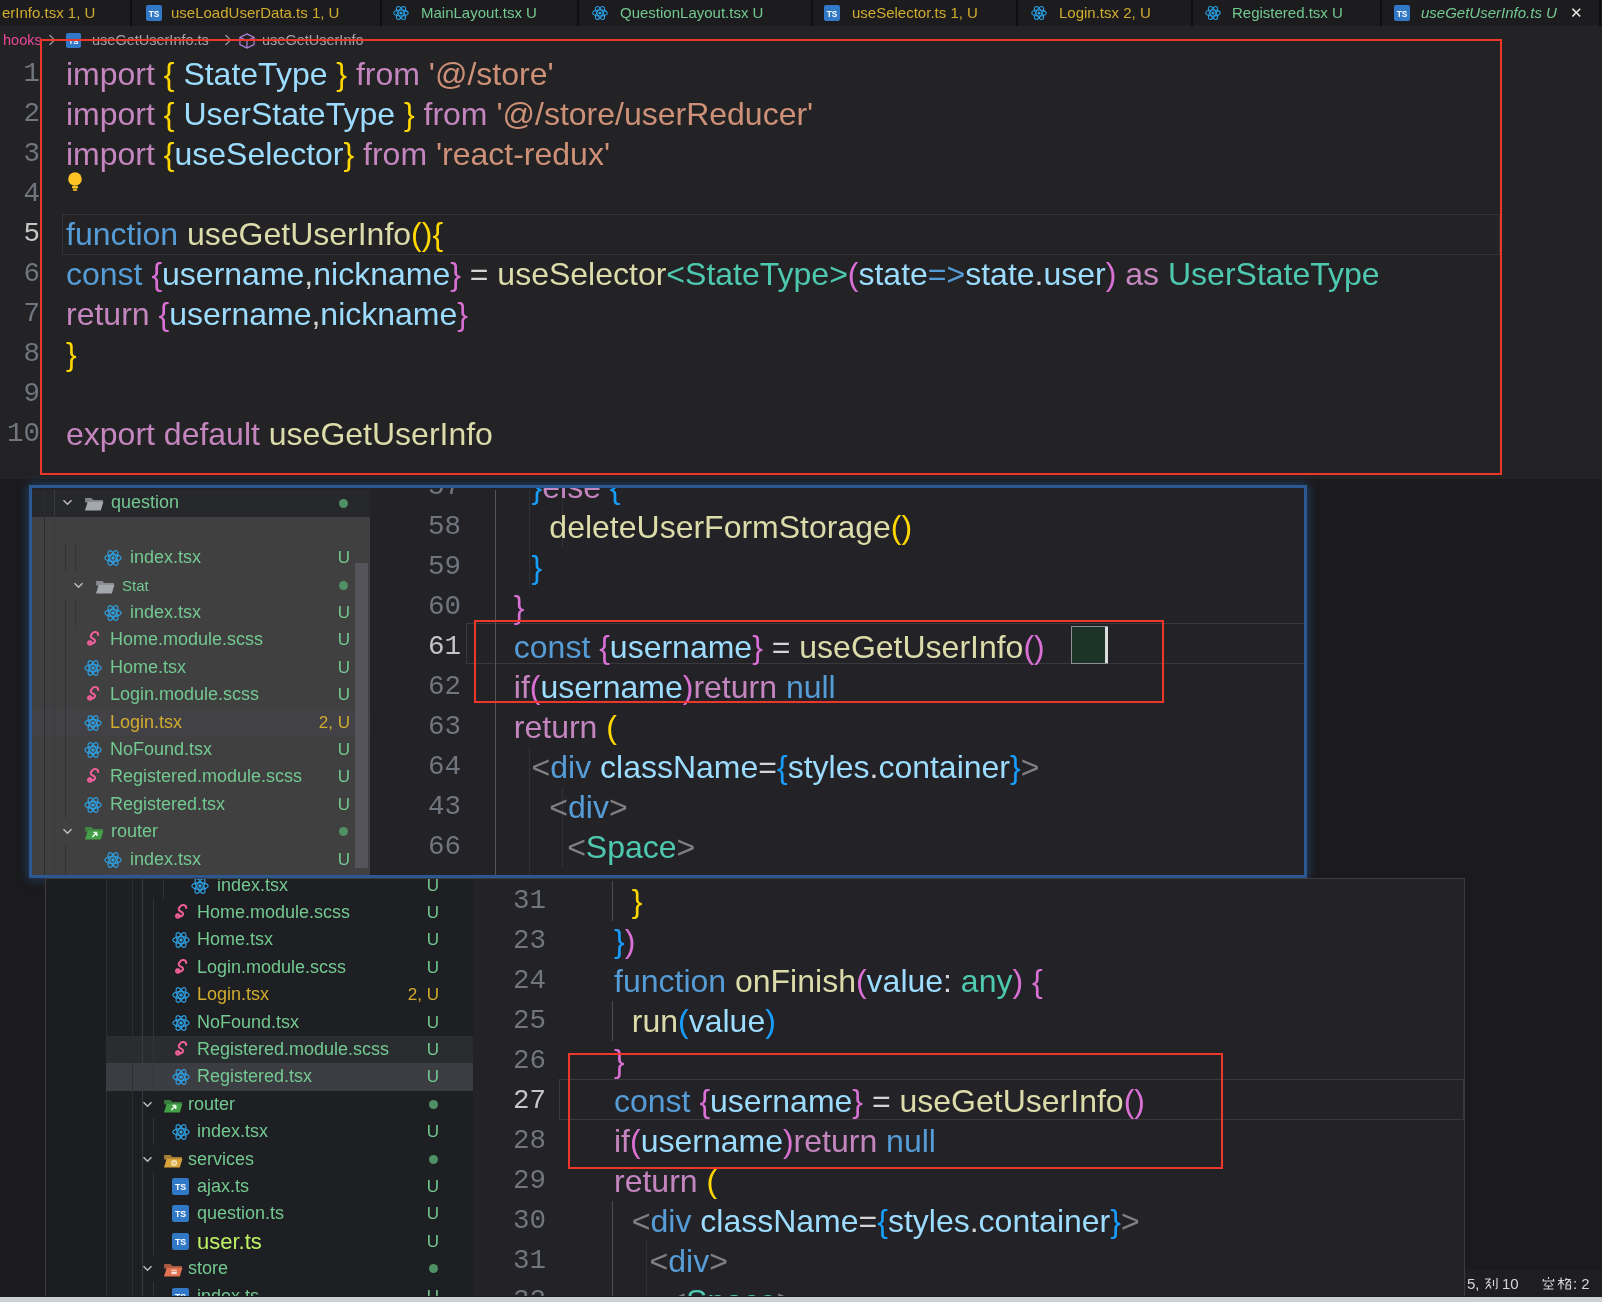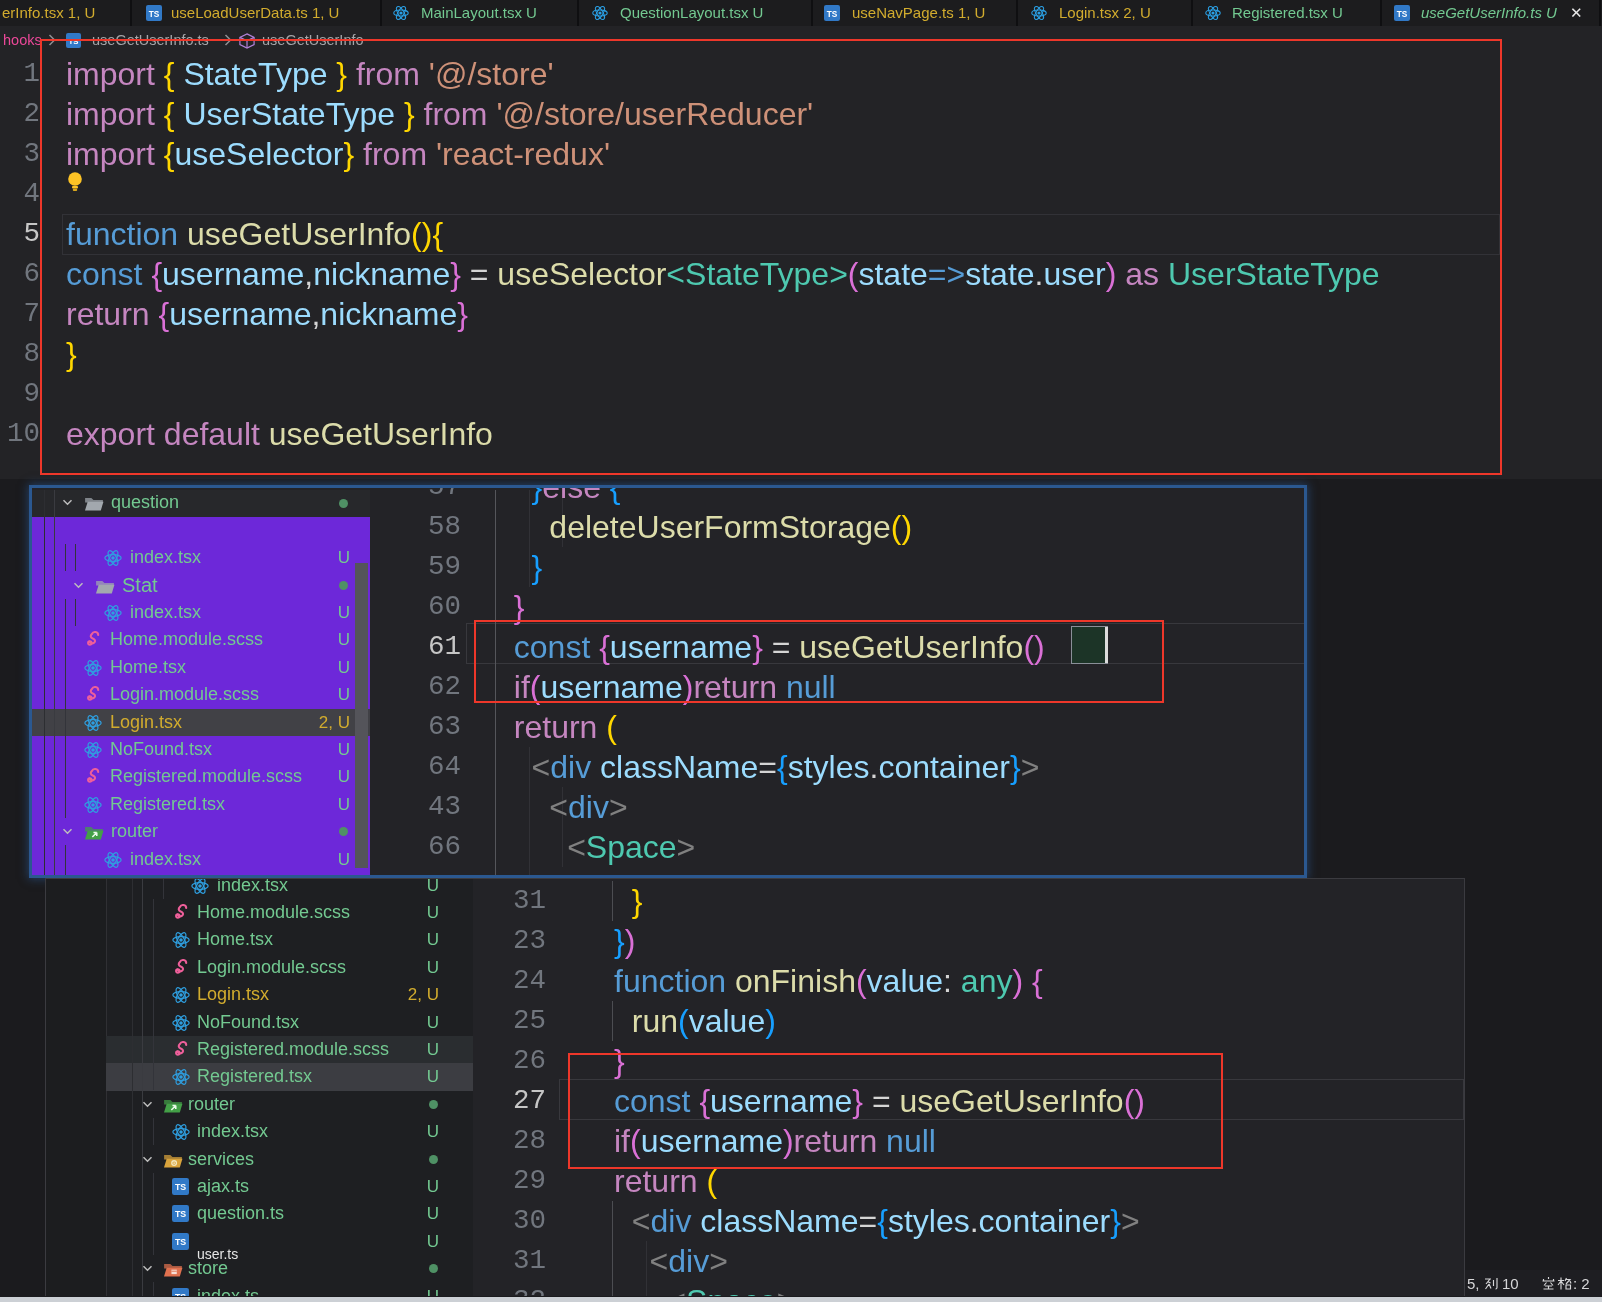--- a/index.html
+++ b/index.html
@@ -49,21 +49,21 @@
         <ellipse cx="8.5" cy="8.5" rx="7.7" ry="3.1" transform="rotate(60 8.5 8.5)"></ellipse>
         <ellipse cx="8.5" cy="8.5" rx="7.7" ry="3.1" transform="rotate(120 8.5 8.5)"></ellipse>
       </g>
       <circle cx="8.5" cy="8.5" r="1.7" fill="#2b9fe3"></circle>
     </svg>
     <div class="abs" style="left:620px;top:0;height:26px;line-height:26px;font-size:15px;color:#73C991;white-space:pre">QuestionLayout.tsx U</div>
     <svg class="ic" style="left:824px;top:5px" width="16" height="16" viewBox="0 0 17 17">
       <rect width="17" height="17" rx="2.2" fill="#3179c7"></rect>
       <text x="8.5" y="12.3" font-size="8.8" font-weight="bold" fill="#ffffff" text-anchor="middle" font-family="Liberation Sans">TS</text>
     </svg>
-    <div class="abs" style="left:852px;top:0;height:26px;line-height:26px;font-size:15px;color:#d2ac2e;white-space:pre">useNavPage.ts 1, U</div>
+    <div class="abs" style="left:852px;top:0;height:26px;line-height:26px;font-size:15px;color:#d2ac2e;white-space:pre">useSelector.ts 1, U</div>
     <svg class="ic" style="left:1031px;top:5px" width="16" height="16" viewBox="0 0 17 17">
       <g fill="none" stroke="#2b9fe3" stroke-width="1.15">
         <ellipse cx="8.5" cy="8.5" rx="7.7" ry="3.1"></ellipse>
         <ellipse cx="8.5" cy="8.5" rx="7.7" ry="3.1" transform="rotate(60 8.5 8.5)"></ellipse>
         <ellipse cx="8.5" cy="8.5" rx="7.7" ry="3.1" transform="rotate(120 8.5 8.5)"></ellipse>
       </g>
       <circle cx="8.5" cy="8.5" r="1.7" fill="#2b9fe3"></circle>
     </svg>
     <div class="abs" style="left:1059px;top:0;height:26px;line-height:26px;font-size:15px;color:#d2ac2e;white-space:pre">Login.tsx 2, U</div>
     <svg class="ic" style="left:1205px;top:5px" width="16" height="16" viewBox="0 0 17 17">
@@ -121,21 +121,21 @@
     <div class="cl" style="left:66px;top:334px;"><span class="b1">}</span></div>
     <div class="cl" style="left:66px;top:414px;"><span class="kw">export</span><span class="pl"> </span><span class="kw">default</span><span class="pl"> </span><span class="fn">useGetUserInfo</span></div>
     <svg class="ic" style="left:66px;top:170px" width="20" height="24" viewBox="0 0 20 24">
       <circle cx="9" cy="9" r="6.8" fill="#fdc325"></circle>
       <rect x="6" y="16" width="6" height="2.6" rx="1" fill="#fdc325"></rect>
       <rect x="6.8" y="18.8" width="4.4" height="2.2" rx="1" fill="#d9a71e"></rect>
     </svg>
   </div>
 <div class="abs" style="left:29px;top:485px;width:1278px;height:393px;border:3px solid #2b5890;box-shadow:0 0 9px 1px rgba(45,100,170,0.5);background:#232327;overflow:hidden">
     <div class="abs" style="left:0;top:2px;width:1272px;height:387px">
-      <div class="abs" style="left:0;top:0;width:338px;height:387px;background:#6d28d9;overflow:hidden">
+      <div class="abs" style="left:0;top:0;width:338px;height:387px;background:#404040;overflow:hidden">
         <div style="position:absolute;top:-0.7px;left:0;right:0;height:27.4px">
           <div style="position:absolute;left:0px;top:0;right:0;height:27.4px;background:#27282b"></div>
           <svg class="ic" style="left:29px;top:7px" width="13" height="13" viewBox="0 0 13 13">
             <path d="M2.5 4.2 L6.5 8.2 L10.5 4.2" stroke="#bdbdbd" stroke-width="1.5" fill="none"></path>
           </svg>
           <svg class="ic" style="left:52px;top:4px" width="20" height="20" viewBox="0 0 18 16">
             <path d="M1 3.4 h5.6 l1.9 2 h8.5 v2.2 h-16 z" fill="#a2a8ae" opacity="0.72"></path>
             <path d="M0.9 14.8 L3.3 6.9 H17.5 L15.1 14.8 Z" fill="#a2a8ae"></path>
           </svg>
           <div style="position:absolute;left:79px;top:0;height:27.4px;line-height:27.4px;font-size:18px;color:#73C991;white-space:pre">question</div>
@@ -154,21 +154,21 @@
           <div style="position:absolute;left:228px;top:0;width:90px;text-align:right;height:27.4px;line-height:27.4px;font-size:17px;color:#73C991;white-space:pre">U</div>
         </div>
         <div style="position:absolute;top:81.5px;left:0;right:0;height:27.4px">
           <svg class="ic" style="left:40px;top:7px" width="13" height="13" viewBox="0 0 13 13">
             <path d="M2.5 4.2 L6.5 8.2 L10.5 4.2" stroke="#bdbdbd" stroke-width="1.5" fill="none"></path>
           </svg>
           <svg class="ic" style="left:63px;top:4px" width="20" height="20" viewBox="0 0 18 16">
             <path d="M1 3.4 h5.6 l1.9 2 h8.5 v2.2 h-16 z" fill="#a2a8ae" opacity="0.72"></path>
             <path d="M0.9 14.8 L3.3 6.9 H17.5 L15.1 14.8 Z" fill="#a2a8ae"></path>
           </svg>
-          <div style="position:absolute;left:90px;top:0;height:27.4px;line-height:27.4px;font-size:20px;color:#73C991;white-space:pre">Stat</div>
+          <div style="position:absolute;left:90px;top:0;height:27.4px;line-height:27.4px;font-size:15px;color:#73C991;white-space:pre">Stat</div>
           <div style="position:absolute;left:306.5px;top:9.2px;width:9px;height:9px;border-radius:50%;background:#4f9165"></div>
         </div>
         <div style="position:absolute;top:108.9px;left:0;right:0;height:27.4px">
           <svg class="ic" style="left:72px;top:5px" width="18" height="18" viewBox="0 0 17 17">
             <g fill="none" stroke="#2f9fe0" stroke-width="1.15">
               <ellipse cx="8.5" cy="8.5" rx="7.7" ry="3.1"></ellipse>
               <ellipse cx="8.5" cy="8.5" rx="7.7" ry="3.1" transform="rotate(60 8.5 8.5)"></ellipse>
               <ellipse cx="8.5" cy="8.5" rx="7.7" ry="3.1" transform="rotate(120 8.5 8.5)"></ellipse>
             </g>
             <circle cx="8.5" cy="8.5" r="1.7" fill="#2f9fe0"></circle>
@@ -465,21 +465,21 @@
           <text x="8.5" y="12.3" font-size="8.8" font-weight="bold" fill="#ffffff" text-anchor="middle" font-family="Liberation Sans">TS</text>
         </svg>
         <div style="position:absolute;left:151px;top:0;height:27.4px;line-height:27.4px;font-size:18px;color:#73C991;white-space:pre">question.ts</div>
         <div style="position:absolute;left:303px;top:0;width:90px;text-align:right;height:27.4px;line-height:27.4px;font-size:17px;color:#73C991;white-space:pre">U</div>
       </div>
       <div style="position:absolute;top:348.8px;left:0;right:0;height:27.4px">
         <svg class="ic" style="left:126px;top:5px" width="17" height="17" viewBox="0 0 17 17">
           <rect width="17" height="17" rx="2.2" fill="#3179c7"></rect>
           <text x="8.5" y="12.3" font-size="8.8" font-weight="bold" fill="#ffffff" text-anchor="middle" font-family="Liberation Sans">TS</text>
         </svg>
-        <div style="position:absolute;left:151px;top:13px;height:27.4px;line-height:27.4px;font-size:14px;color:#e5e5e5;white-space:pre">user.ts</div>
+        <div style="position:absolute;left:151px;top:0;height:27.4px;line-height:27.4px;font-size:22px;color:#bef264;white-space:pre">user.ts</div>
         <div style="position:absolute;left:303px;top:0;width:90px;text-align:right;height:27.4px;line-height:27.4px;font-size:17px;color:#73C991;white-space:pre">U</div>
       </div>
       <div style="position:absolute;top:376.2px;left:0;right:0;height:27.4px">
         <svg class="ic" style="left:95px;top:7px" width="13" height="13" viewBox="0 0 13 13">
           <path d="M2.5 4.2 L6.5 8.2 L10.5 4.2" stroke="#bdbdbd" stroke-width="1.5" fill="none"></path>
         </svg>
         <svg class="ic" style="left:117px;top:4px" width="20" height="20" viewBox="0 0 18 16">
           <path d="M1 3.4 h5.6 l1.9 2 h8.5 v2.2 h-16 z" fill="#e0714f" opacity="0.72"></path>
           <path d="M0.9 14.8 L3.3 6.9 H17.5 L15.1 14.8 Z" fill="#e0714f"></path>
           <rect x="7.6" y="8.6" width="4.8" height="4" fill="#f7ded6"></rect>

